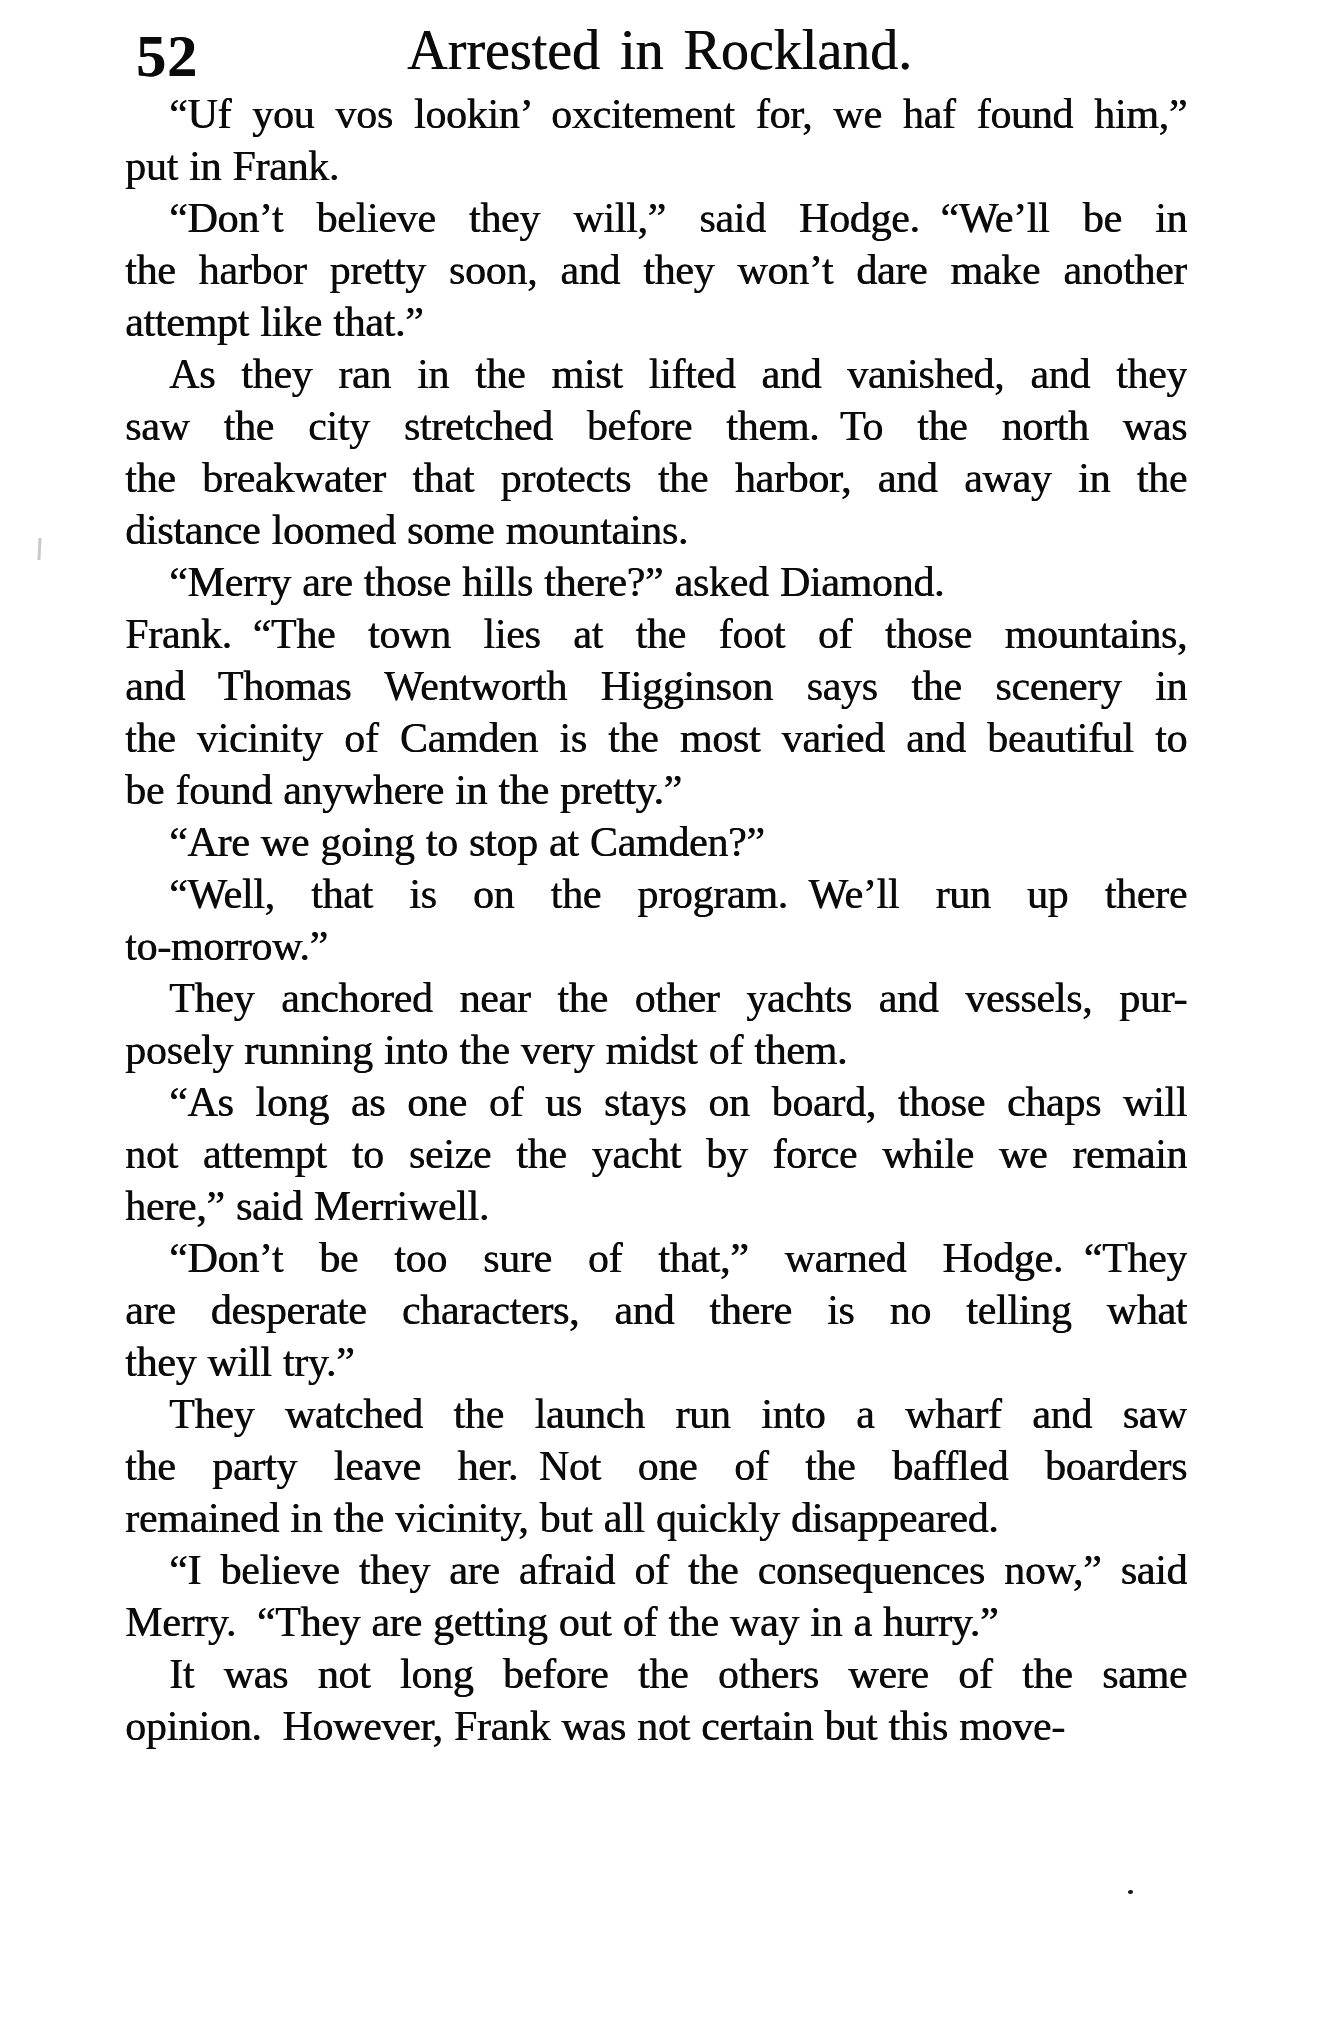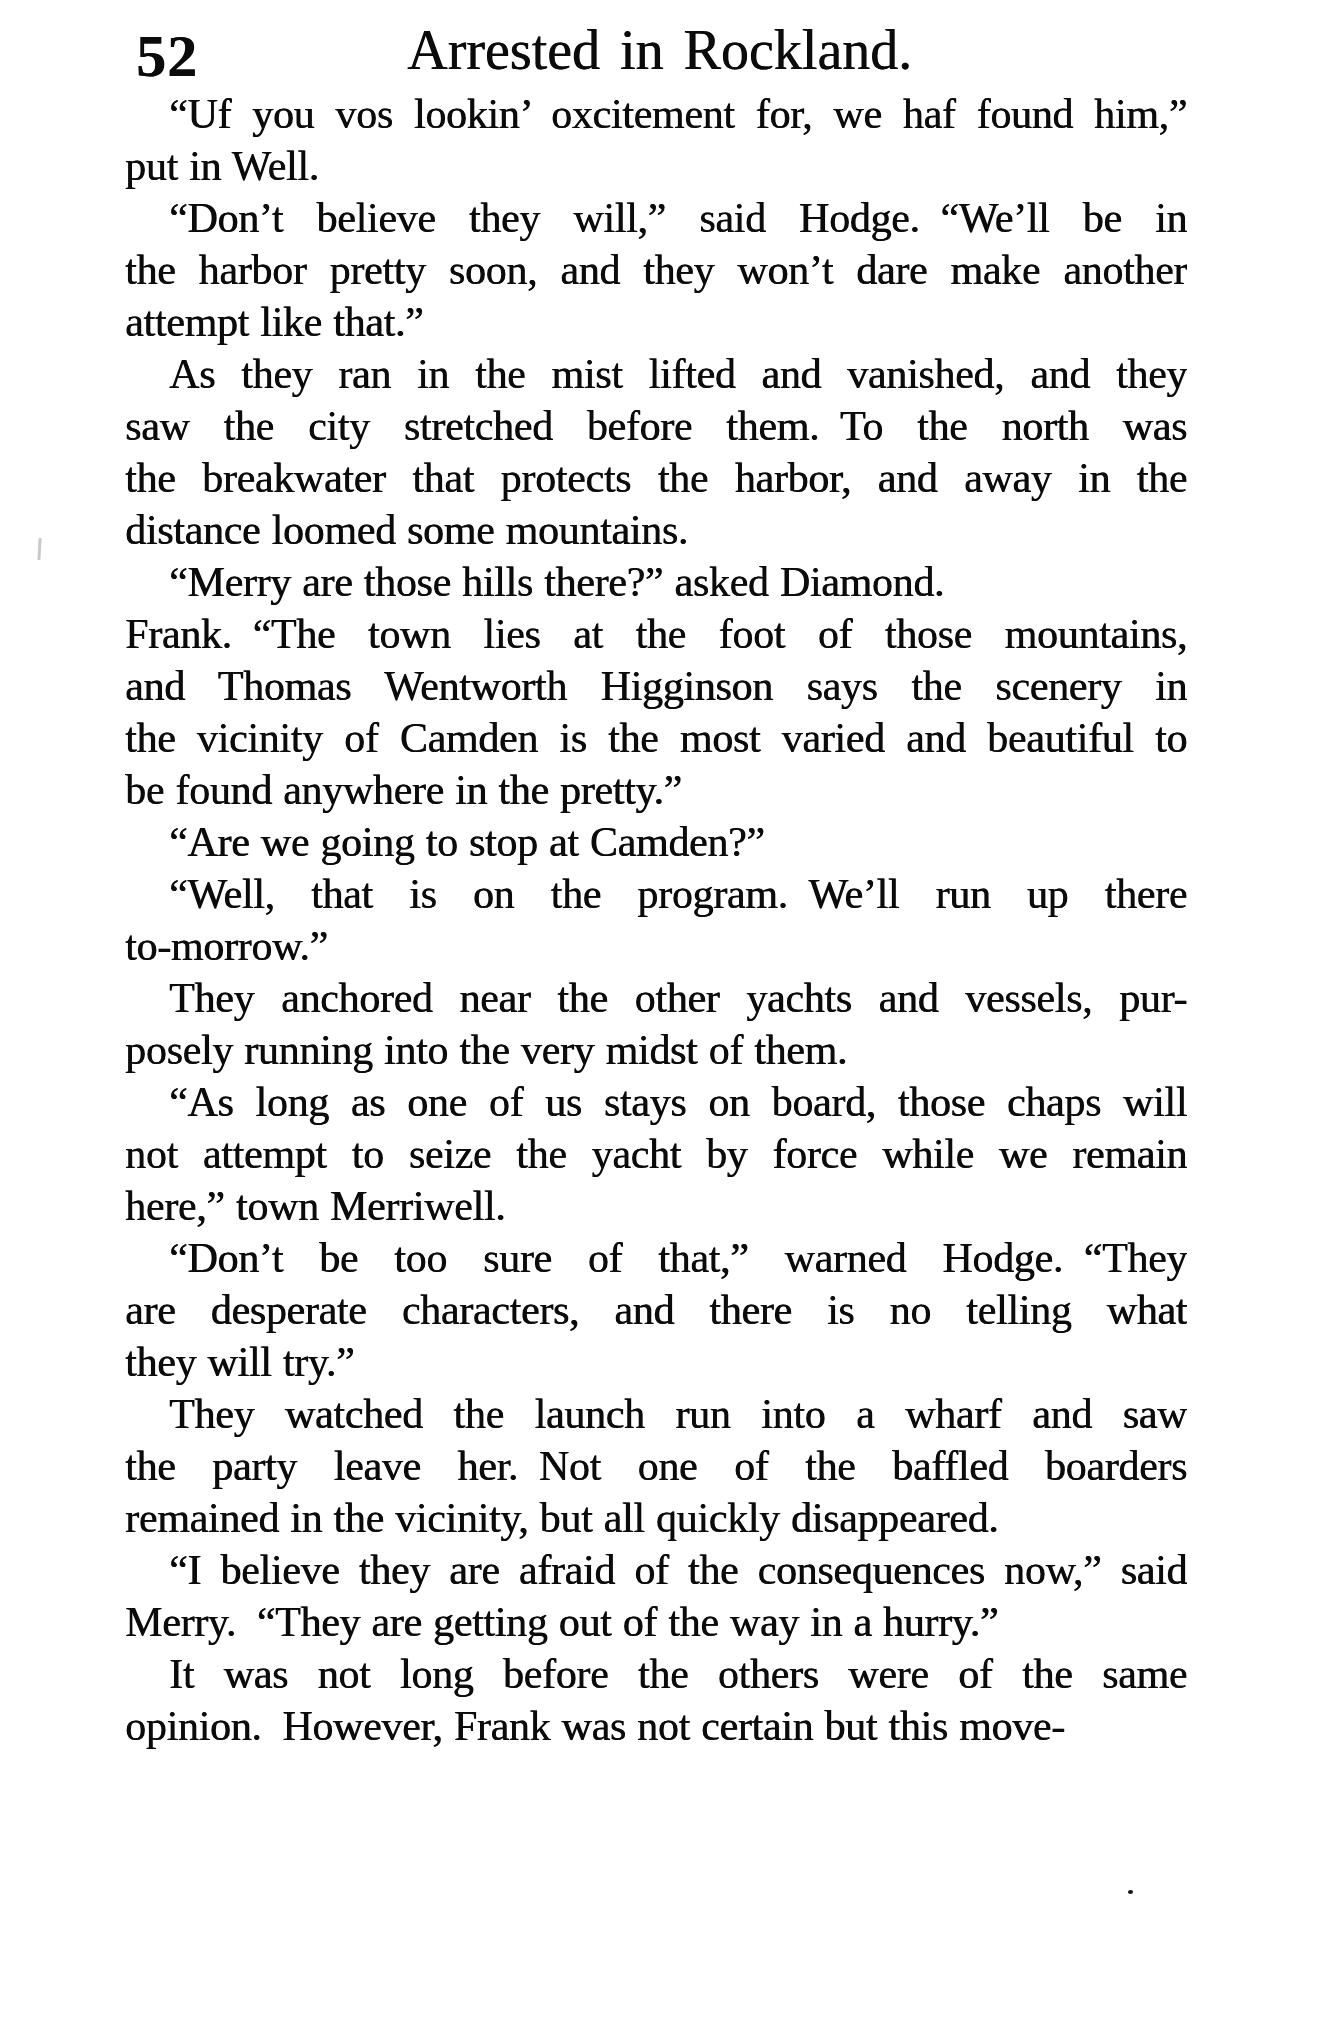--- a/index.html
+++ b/index.html
@@ -91,21 +91,21 @@
 
 <div class="page" style="background: rgb(255, 255, 255); color: rgb(11, 11, 11);">
   <div class="header">
     <div class="page-number">52</div>
     <div class="page-title">Arrested in Rockland.</div>
   </div>
 
   <div class="body-text">
       <div class="paragraph">
         <div class="line first j">“Uf you vos lookin’ oxcitement for, we haf found him,”</div>
-        <div class="line last">put in Well.</div>
+        <div class="line last">put in Frank.</div>
       </div>
       <div class="paragraph">
         <div class="line first j">“Don’t believe they will,” said Hodge. “We’ll be in</div>
         <div class="line j">the harbor pretty soon, and they won’t dare make another</div>
         <div class="line last">attempt like that.”</div>
       </div>
       <div class="paragraph">
         <div class="line first j">As they ran in the mist lifted and vanished, and they</div>
         <div class="line j">saw the city stretched before them. To the north was</div>
         <div class="line j">the breakwater that protects the harbor, and away in the</div>
@@ -127,21 +127,21 @@
         <div class="line first j">“Well, that is on the program. We’ll run up there</div>
         <div class="line last">to-morrow.”</div>
       </div>
       <div class="paragraph">
         <div class="line first j">They anchored near the other yachts and vessels, pur-</div>
         <div class="line last">posely running into the very midst of them.</div>
       </div>
       <div class="paragraph">
         <div class="line first j">“As long as one of us stays on board, those chaps will</div>
         <div class="line j">not attempt to seize the yacht by force while we remain</div>
-        <div class="line last">here,” town Merriwell.</div>
+        <div class="line last">here,” said Merriwell.</div>
       </div>
       <div class="paragraph">
         <div class="line first j">“Don’t be too sure of that,” warned Hodge. “They</div>
         <div class="line j">are desperate characters, and there is no telling what</div>
         <div class="line last">they will try.”</div>
       </div>
       <div class="paragraph">
         <div class="line first j">They watched the launch run into a wharf and saw</div>
         <div class="line j">the party leave her. Not one of the baffled boarders</div>
         <div class="line last">remained in the vicinity, but all quickly disappeared.</div>

